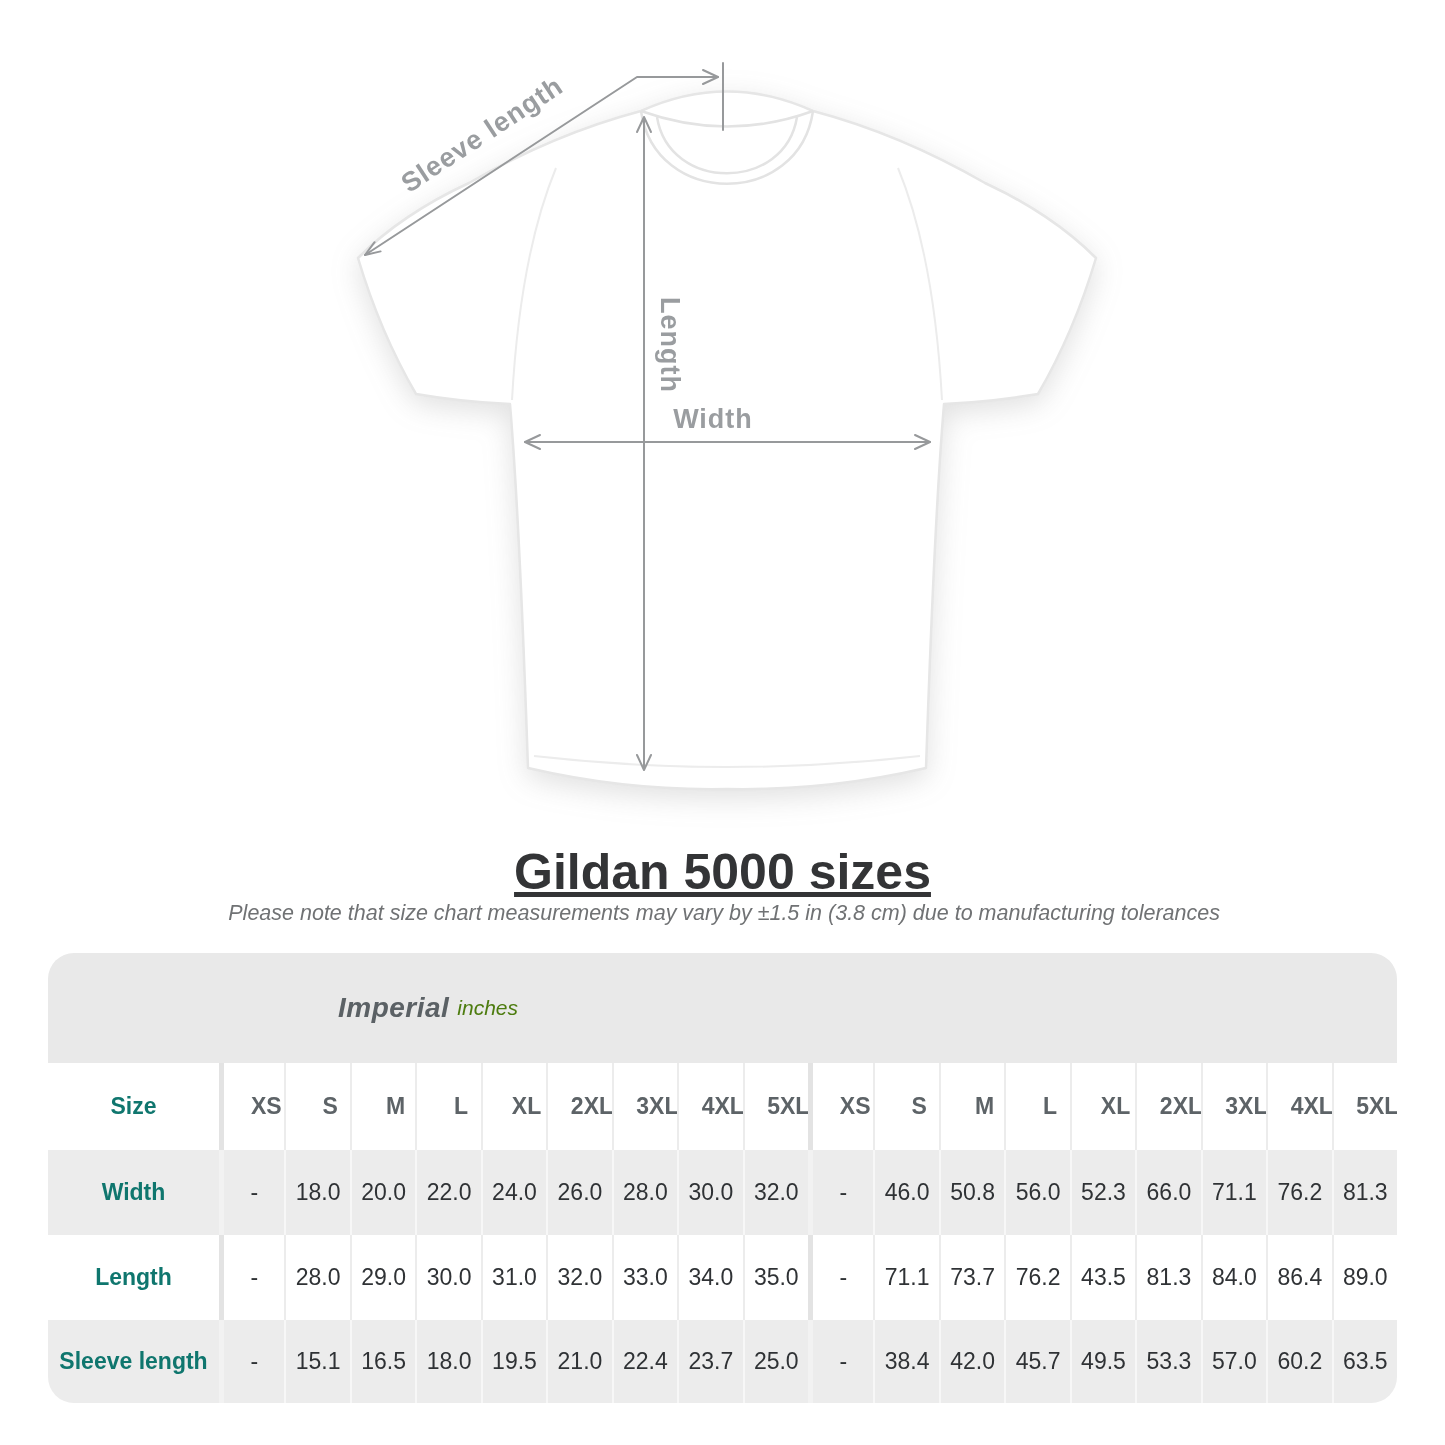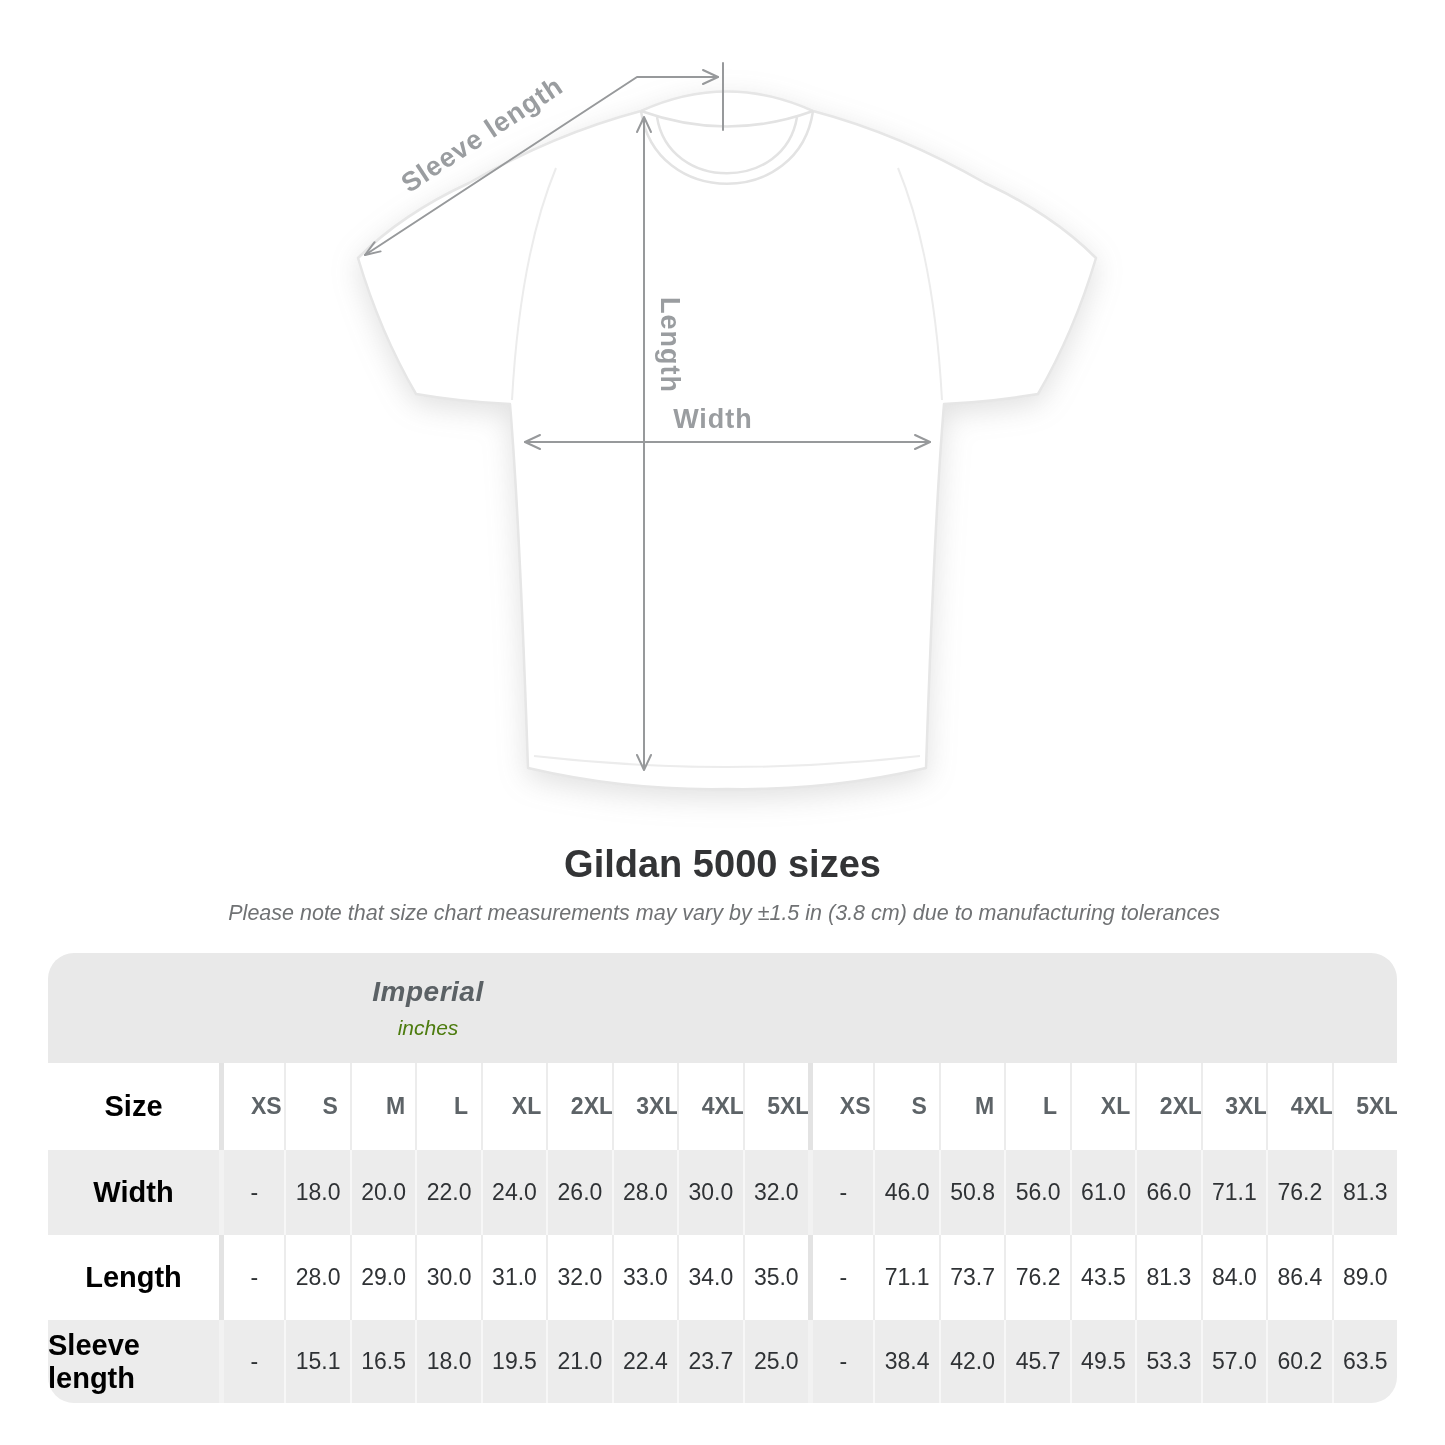--- a/index.html
+++ b/index.html
@@ -11,47 +11,47 @@
   .shirt{fill:#ffffff;stroke:#e6e6e6;stroke-width:2.5;stroke-linejoin:round;
          filter:drop-shadow(0 8px 14px rgba(90,90,90,0.18));}
   .seam{fill:none;stroke:#ececec;stroke-width:2;}
   .collar{fill:none;stroke:#e3e3e3;stroke-width:2.5;}
   .arrow{fill:none;stroke:#97999b;stroke-width:2;stroke-linecap:round;stroke-linejoin:round;}
   .mlabel{fill:#9a9da0;font-family:"Liberation Sans",sans-serif;font-weight:bold;
           font-size:27px;letter-spacing:1px;}
 
   
   .title{position:absolute;top:843px;left:0;width:1445px;text-align:center;
-         font-size:38px;font-weight:bold;color:#333436;}
+         font-size:50px;font-weight:bold;color:#333436;text-decoration:underline;}
   .subtitle{position:absolute;top:901px;left:0;width:1220px;text-align:right;
             font-size:21.5px;font-style:italic;color:#707274;}
 
   
   .size-table{position:absolute;left:48px;top:953px;width:1349px;
               border-radius:26px;overflow:hidden;}
   .trow{display:grid;grid-template-columns:171px repeat(18,1fr);}
   .band-row{height:110px;background:#e9e9e9;}
   .header-row{height:87px;background:#ffffff;}
   .drow{height:85px;}
   .drow.last{height:83px;}
   .gray{background:#ececec;}
   .white{background:#ffffff;}
-  .band{display:flex;flex-direction:column;align-items:center;justify-content:center;gap:8px;}
+  .band{display:flex;flex-direction:row;align-items:center;justify-content:center;gap:8px;}
   .band-imperial{grid-column:1/11;}
   .band-metric{grid-column:11/20;}
   .band-label{font-size:28px;font-weight:bold;font-style:italic;color:#5b6165;letter-spacing:.5px;}
   .band-sub{font-size:21px;font-style:italic;color:#4d7c0f;}
   .cell{display:flex;align-items:center;justify-content:center;min-width:0;}
   .header-row .cell + .cell{border-left:2px solid #ececec;}
   .white .cell + .cell{border-left:2px solid #ececec;}
   .gray  .cell + .cell{border-left:2px solid #f7f7f7;}
   .header-row .cell.thick{border-left:5px solid #e3e3e3;}
   .white .cell.thick{border-left:5px solid #e3e3e3;}
   .gray  .cell.thick{border-left:5px solid #f2f2f2;}
-  .rlabel{font-weight:bold;font-size:29px;color:#000000;}
+  .rlabel{font-weight:bold;font-size:23px;color:#0f766e;}
   .hcell{font-weight:bold;font-size:23px;color:#5d6367;padding-left:24px;}
   .vcell{font-size:23px;color:#2f3235;}
 </style>
 </head>
 <body>
 
 <svg class="diagram-svg" width="1445" height="845" viewBox="0 0 1445 845" xmlns="http://www.w3.org/2000/svg">
 
   <path class="shirt" d="
     M 641 111
@@ -138,21 +138,21 @@
         <div class="cell vcell">22.0</div>
         <div class="cell vcell">24.0</div>
         <div class="cell vcell">26.0</div>
         <div class="cell vcell">28.0</div>
         <div class="cell vcell">30.0</div>
         <div class="cell vcell">32.0</div>
         <div class="cell vcell thick">-</div>
         <div class="cell vcell">46.0</div>
         <div class="cell vcell">50.8</div>
         <div class="cell vcell">56.0</div>
-        <div class="cell vcell">61.0</div>
+        <div class="cell vcell">52.3</div>
         <div class="cell vcell">66.0</div>
         <div class="cell vcell">71.1</div>
         <div class="cell vcell">76.2</div>
         <div class="cell vcell">81.3</div>
       </div>
       <div class="trow drow white">
         <div class="cell rlabel">Length</div>
         <div class="cell vcell thick">-</div>
         <div class="cell vcell">28.0</div>
         <div class="cell vcell">29.0</div>

